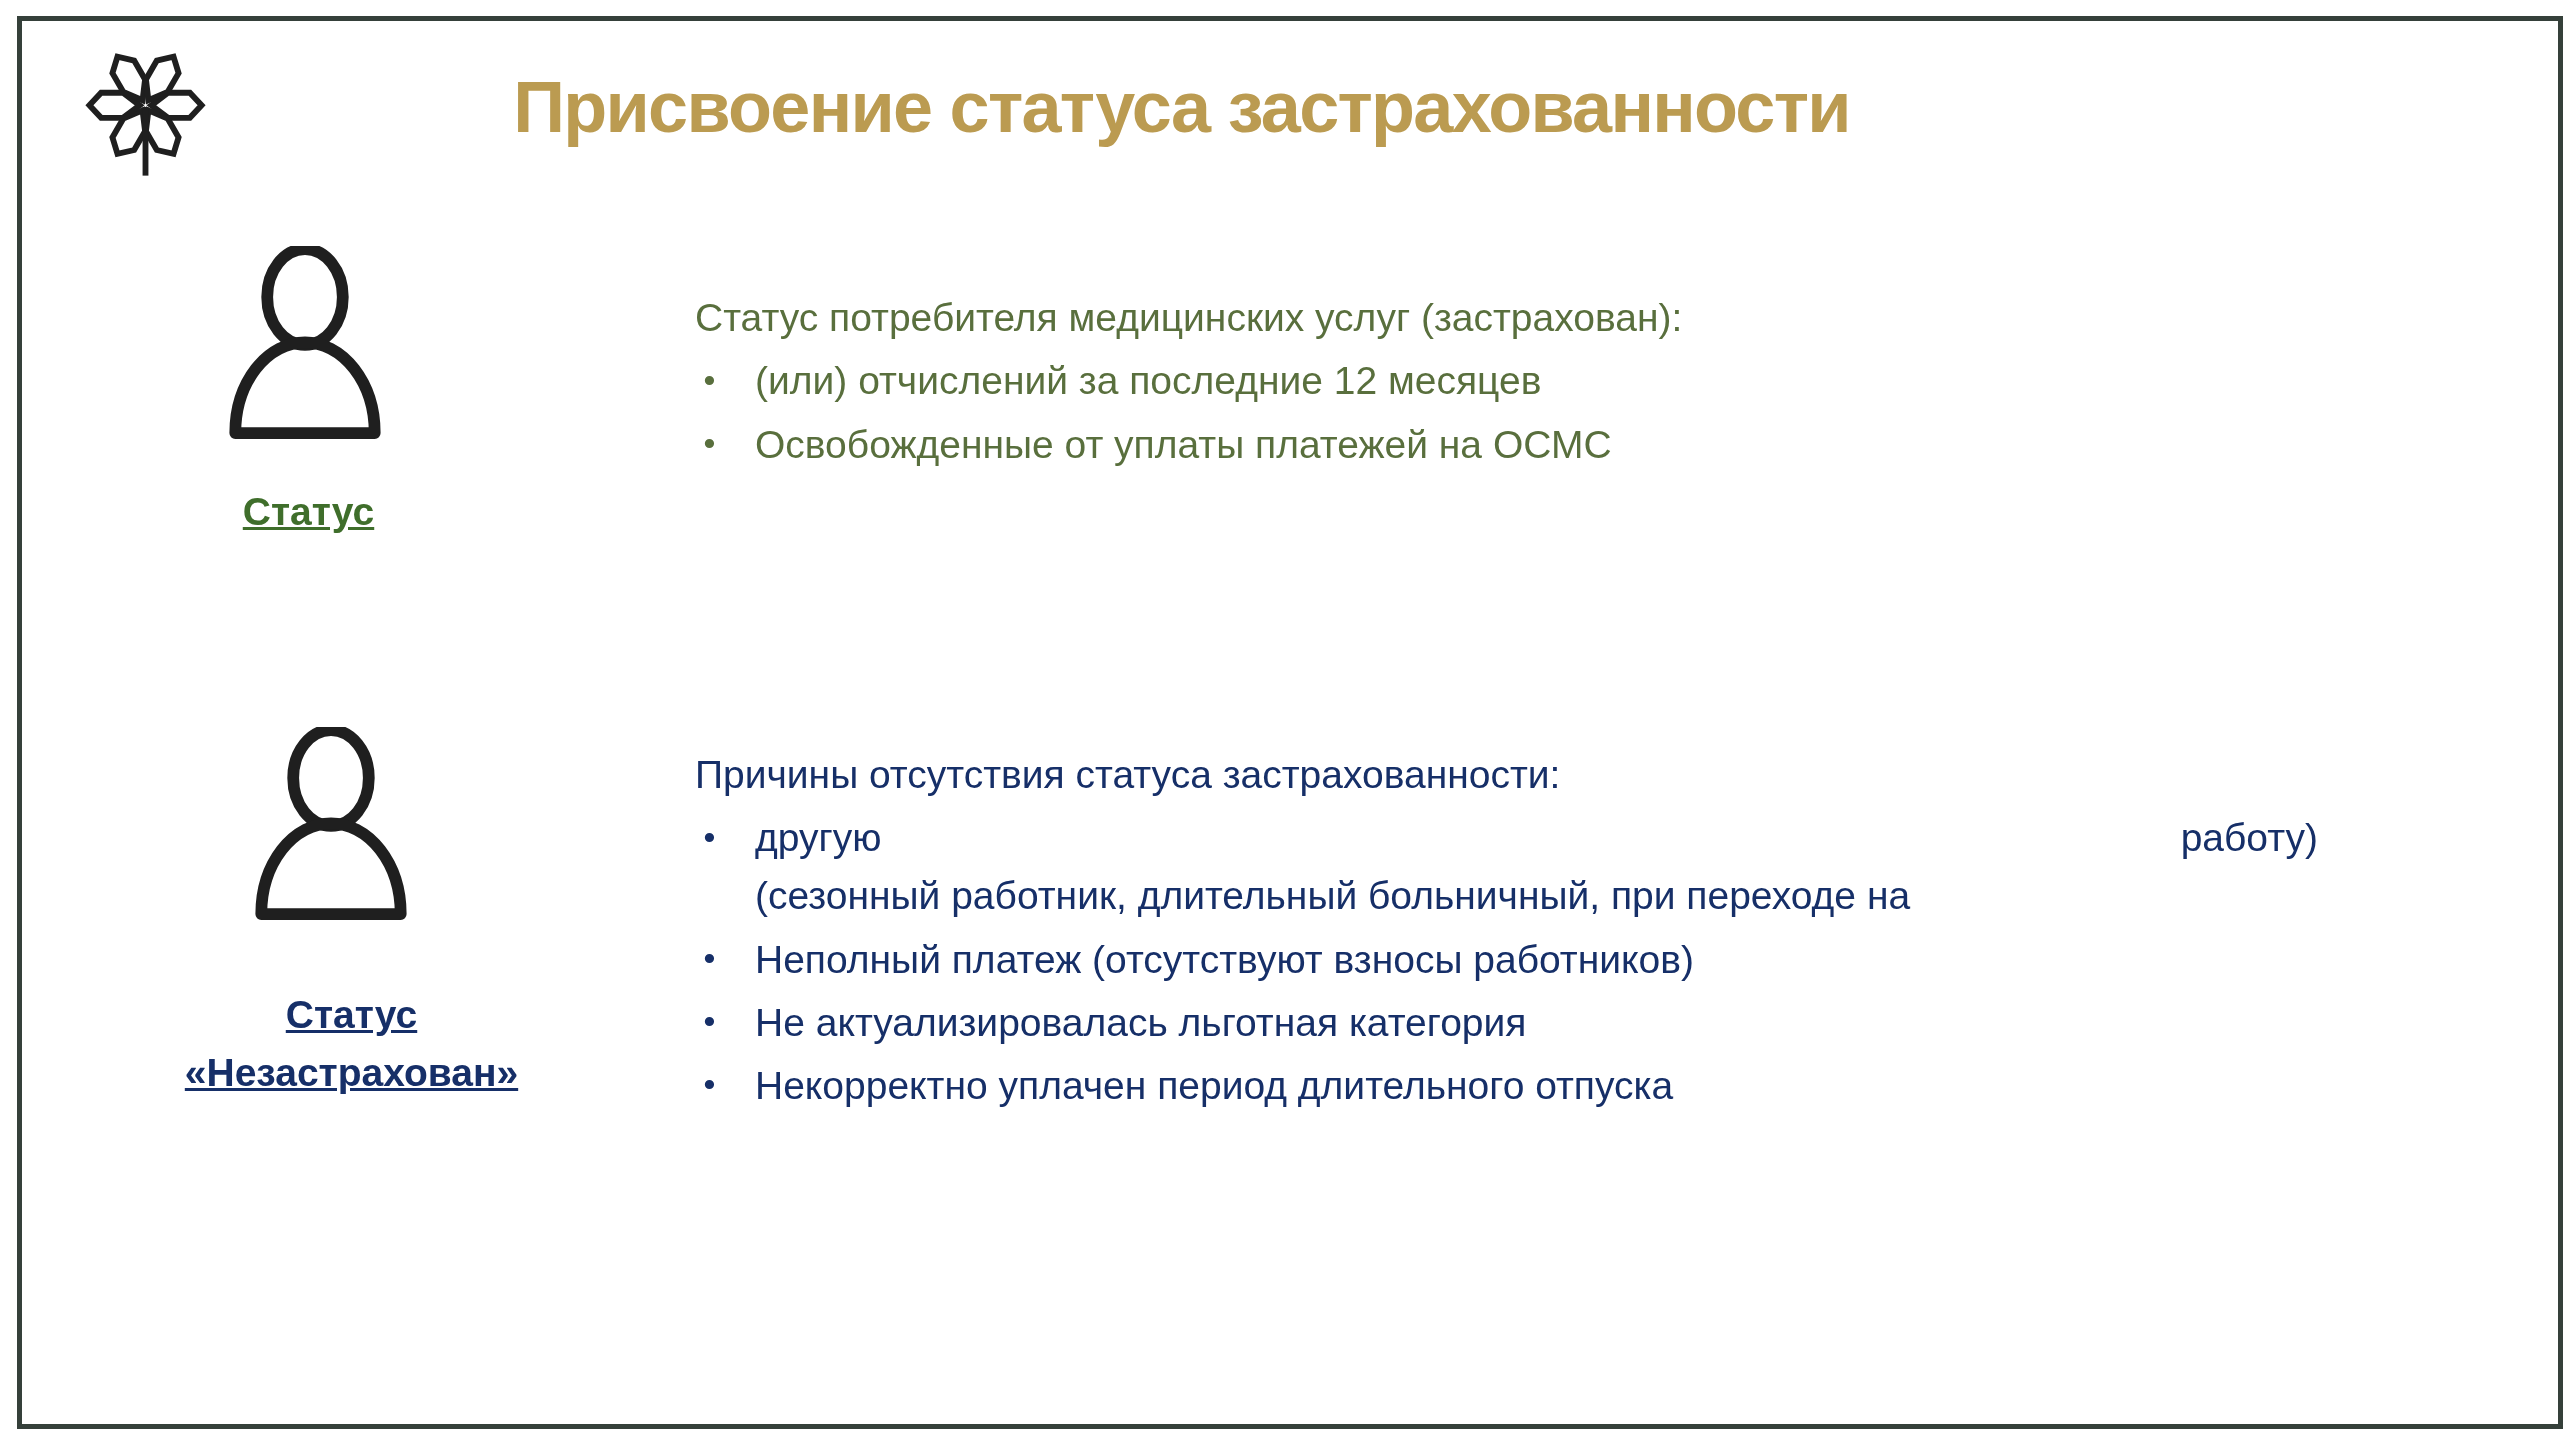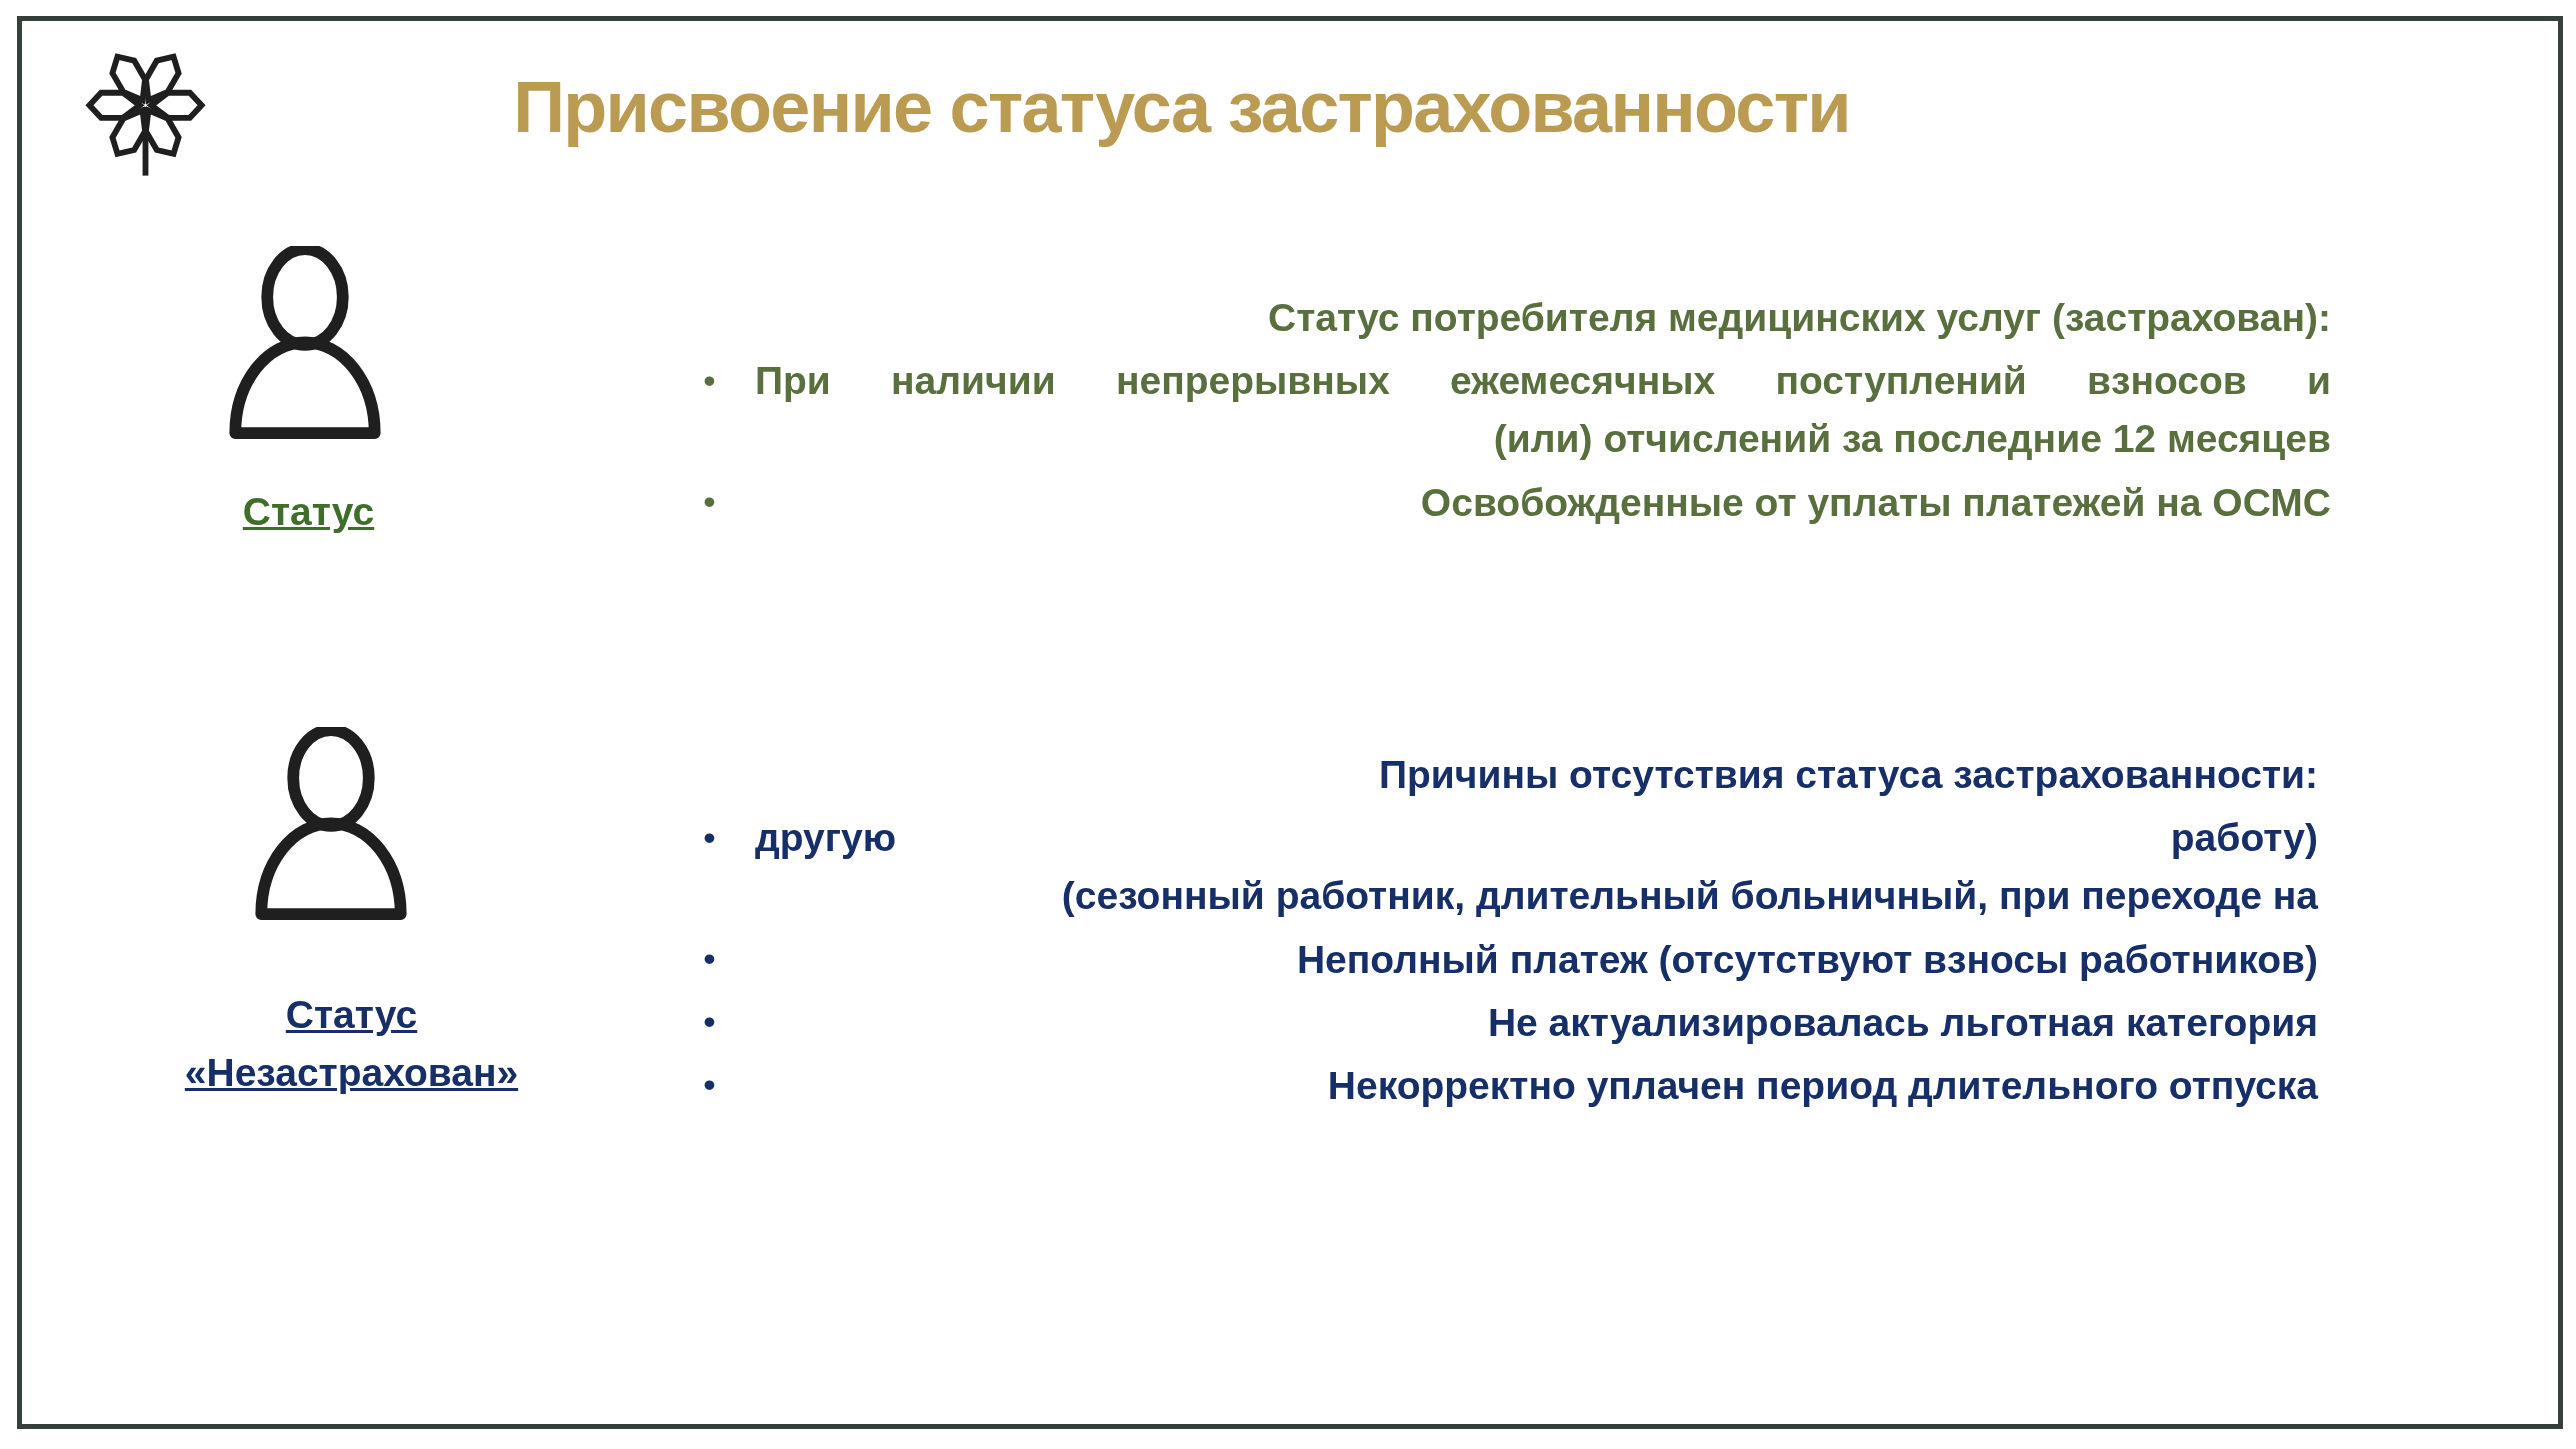--- a/index.html
+++ b/index.html
@@ -64,23 +64,22 @@
     font-size: 39px;
     font-weight: bold;
     line-height: 58px;
     text-decoration: underline;
   }
   .status-label.lab1 { left: 29px;  top: 462px;  color: var(--green-label); }
   .status-label.lab2 { left: 72px;  top: 965px; color: var(--navy); }
   .textblock {
     position: absolute;
     font-size: 39px;
-    font-weight: bold;
+    font-weight: normal;
     line-height: 58px;
-    text-align: right;
   }
   .textblock.tb1 { left: 673px; top: 268px; width: 1636px; color: var(--green-body); }
   .textblock.tb2 { left: 673px; top: 725px; width: 1623px; color: var(--navy); }
   .bullet {
     position: relative;
     padding-left: 60px;
     margin-top: 5.2px;
   }
   .bullet::before {
     content: "\2022";
@@ -117,21 +116,20 @@
     <path d="M 8.5 111 A 41.5 54 0 0 1 91.5 111 Z"></path>
   </svg>
 
   <div class="status-label lab1">
     <span class="line">Статус</span>
   </div>
 
   <div class="textblock tb1">
     <div class="heading">Статус потребителя медицинских услуг (застрахован):</div>
     <div class="bullet">
-      <span class="line">При наличии непрерывных ежемесячных поступлений взносов и</span>
       <span class="line">(или) отчислений за последние 12 месяцев</span>
     </div>
     <div class="bullet">
       <span class="line">Освобожденные от уплаты платежей на ОСМС</span>
     </div>
   </div>
 
   <svg class="person p2" viewBox="0 0 100 116" stroke-width="7" stroke-linejoin="round">
     <ellipse cx="50" cy="30" rx="22.5" ry="28.5"></ellipse>
     <path d="M 8.5 111 A 41.5 54 0 0 1 91.5 111 Z"></path>

